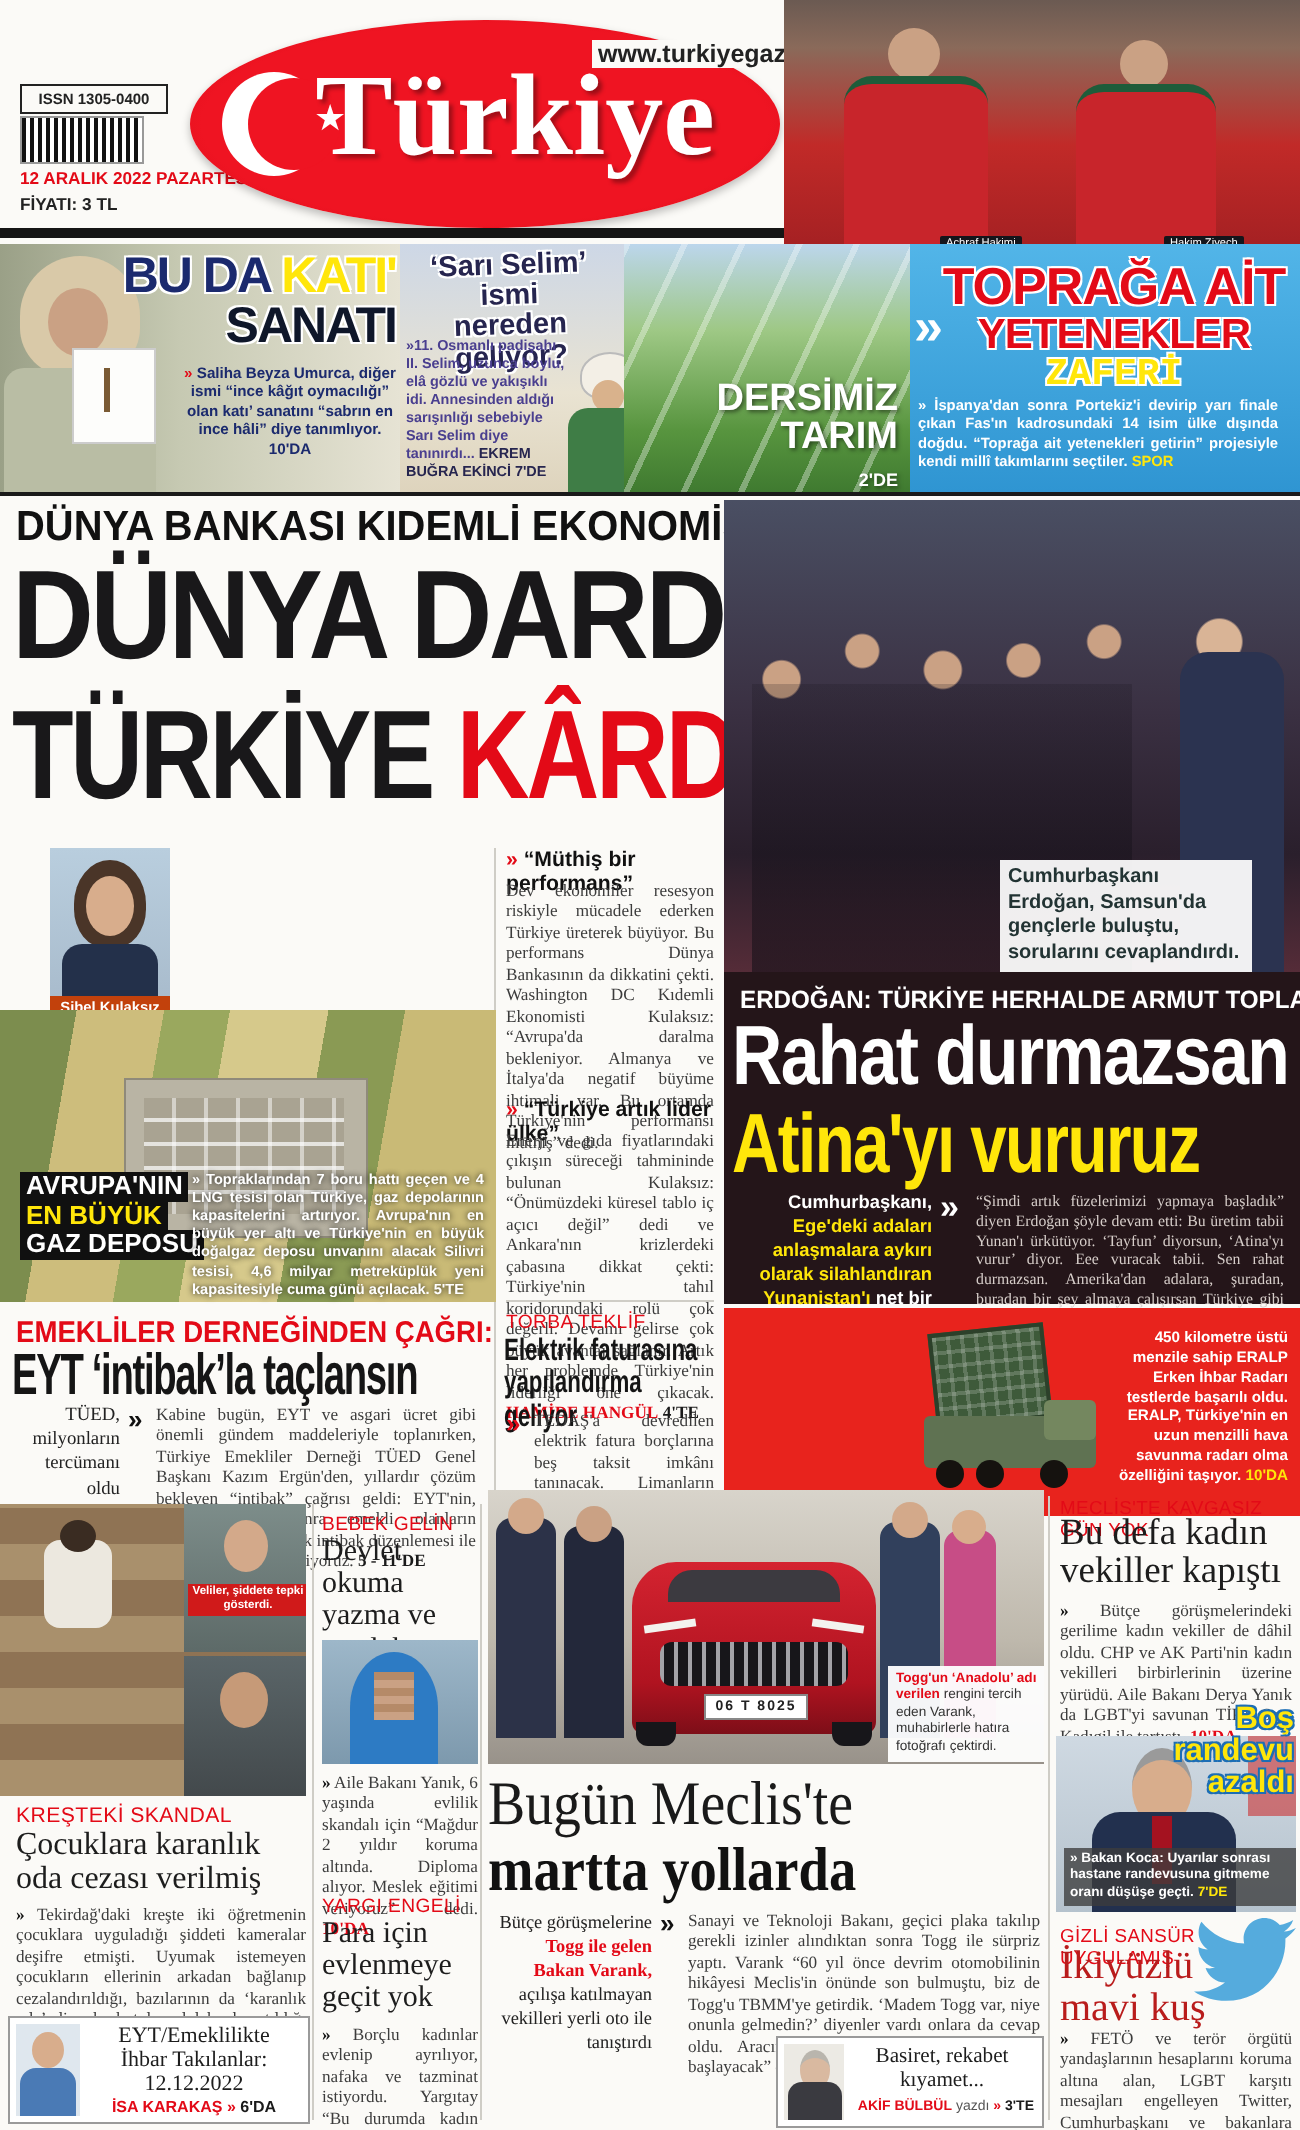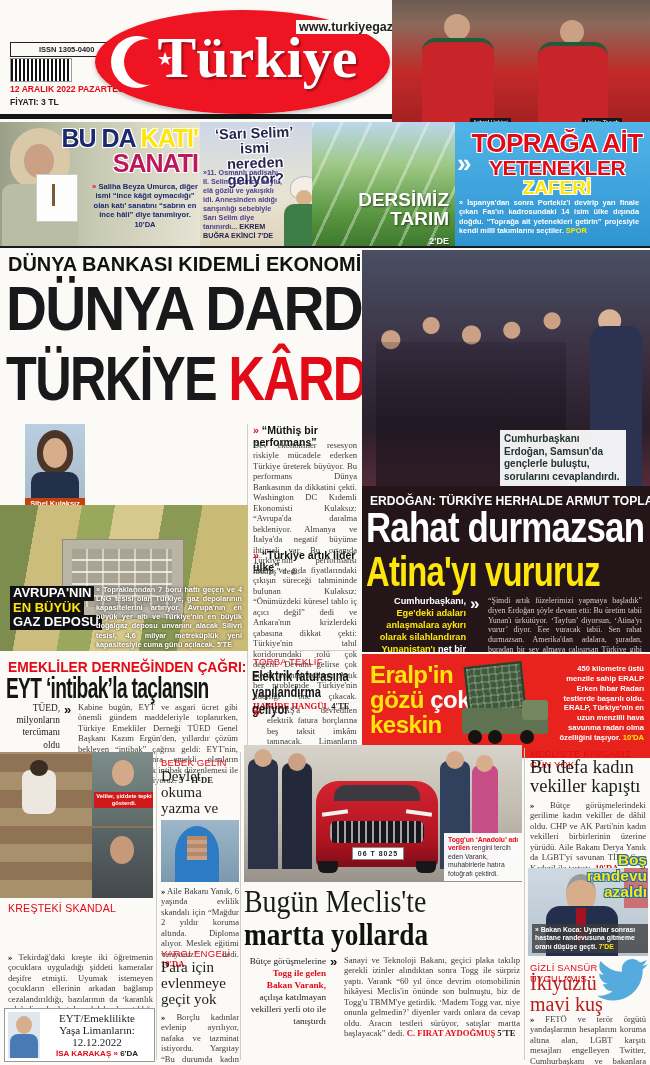--- a/index.html
+++ b/index.html
@@ -24,21 +24,21 @@
   .hrule{position:absolute;height:1px;background:#cfcdc6;}
   .pgref{font-weight:bold;color:#1a1a1a;}
   .barcode{background:repeating-linear-gradient(90deg,#111 0 2px,#fff 2px 4px);border:1px solid #999;}
   .caplabel{background:#15151b;color:#fff;font-size:5.6px;padding:1px 3px;border-radius:1px;}
 </style>
 </head>
 <body>
 
 <div class="page">
 
-  <div class="ab" style="left:10px;top:42px;width:72px;height:13px;border:1px solid #222;font-size:7.5px;font-weight:bold;text-align:left;line-height:13px;padding-left:28px;">ISSN 1305-0400</div>
+  <div class="ab" style="left:10px;top:42px;width:72px;height:13px;border:1px solid #222;font-size:7.5px;font-weight:bold;text-align:center;line-height:13px;">ISSN 1305-0400</div>
   <div class="ab barcode" style="left:10px;top:58px;width:60px;height:22px;"></div>
   <div class="ab red bold" style="left:10px;top:84px;font-size:8.6px;">12 ARALIK 2022 PAZARTESİ</div>
   <div class="ab bold" style="left:10px;top:97px;font-size:8.6px;">FİYATI: 3 TL</div>
 
   <div class="ab" style="left:95px;top:10px;width:295px;height:104px;background:radial-gradient(ellipse at 50% 50%,#ef1422 0 68%,#c90713 100%);border-radius:50%;box-shadow:0 2px 4px rgba(0,0,0,.25);">
     <div class="ab" style="left:16px;top:26px;width:52px;height:52px;border-radius:50%;background:#fff;"></div>
     <div class="ab" style="left:29px;top:29px;width:46px;height:46px;border-radius:50%;background:#ef1422;"></div>
     <div class="ab white" style="left:62px;top:38px;font-size:18px;">★</div>
     <div class="ab white serif bold" style="left:40px;top:14px;width:245px;font-size:58px;text-align:center;text-shadow:2px 2px 2px rgba(0,0,0,.35);">Türkiye</div>
   </div>
@@ -57,21 +57,21 @@
   <div class="photo" style="left:0;top:122px;width:200px;height:124px;background:linear-gradient(90deg,#9aa087 0%,#c6c9b2 45%,#e6e3d4 100%);">
     <div class="ab" style="left:10px;top:6px;width:60px;height:60px;border-radius:50% 50% 40% 40%;background:#d9c9a8;"></div>
     <div class="ab" style="left:24px;top:22px;width:30px;height:34px;border-radius:50%;background:#caa184;"></div>
     <div class="ab" style="left:2px;top:62px;width:76px;height:62px;border-radius:10px 10px 0 0;background:#b9bda4;"></div>
     <div class="ab" style="left:36px;top:52px;width:40px;height:46px;background:#fdfdfb;border:1px solid #ccc;"></div>
     <div class="ab" style="left:52px;top:62px;width:3px;height:22px;background:#7a5a34;"></div>
   </div>
   <div class="ab rt" style="left:60px;top:126px;width:138px;font-size:25px;font-weight:bold;line-height:.98;letter-spacing:-1px;">
     <span style="color:#1b2a6e;" class="out-w">BU DA</span>
     <span class="yellow out-w">KATI'</span><br>
-    <span style="color:#be185d;" class="out-w">SANATI</span>
+    <span style="color:#0f172a;" class="out-w">SANATI</span>
   </div>
   <div class="ab ct" style="left:92px;top:182px;width:106px;font-size:7.6px;font-weight:bold;color:#1b2a6e;line-height:1.25;">
     <span class="red">»</span>
     <span>Saliha Beyza Umurca, diğer ismi “ince kâğıt oymacılığı” olan katı’ sanatını “sabrın en ince hâli” diye tanımlıyor.</span>
     <span>10'DA</span>
   </div>
 
   <div class="photo" style="left:200px;top:122px;width:112px;height:124px;background:linear-gradient(180deg,#cdd7e6 0%,#e9e3d2 60%,#ded4bd 100%);"></div>
   <div class="ab ct" style="left:200px;top:126px;width:110px;font-size:14.5px;font-weight:bold;color:#26254f;line-height:1.05;transform:rotate(-2deg);">
     <span class="out-w">‘Sarı Selim’ ismi</span><br>
@@ -95,21 +95,21 @@
       <span>DERSİMİZ</span><br><span>TARIM</span><br>
       <span style="font-size:9px;">2'DE</span>
     </div>
   </div>
 
   <div class="photo" style="left:455px;top:122px;width:195px;height:124px;background:linear-gradient(180deg,#52b5e8 0%,#2f95d2 100%);">
     <div class="ab white bold" style="left:2px;top:26px;font-size:26px;">»</div>
     <div class="ab ct" style="left:14px;top:8px;width:176px;line-height:1.02;font-weight:bold;">
       <span class="red out-w" style="font-size:26px;letter-spacing:-.5px;">TOPRAĞA AİT</span><br>
       <span class="red out-w" style="font-size:21px;letter-spacing:-.5px;">YETENEKLER</span><br>
-      <span class="yellow out-w" style="font-size:19px;">ZAFERİ</span>
+      <span class="yellow out-w" style="font-size:19px;font-family:Liberation Mono, monospace;">ZAFERİ</span>
     </div>
     <div class="ab jt" style="left:4px;top:76px;width:180px;font-size:7.4px;font-weight:bold;color:#fff;line-height:1.25;">
       <span>»</span>
       <span>İspanya'dan sonra Portekiz'i devirip yarı finale çıkan Fas'ın kadrosundaki 14 isim ülke dışında doğdu. “Toprağa ait yetenekleri getirin” projesiyle kendi millî takımlarını seçtiler.</span>
       <span class="yellow">SPOR</span>
     </div>
   </div>
   <div class="ab" style="left:0;top:246px;width:650px;height:2px;background:#1a1a1a;"></div>
 
   <div class="ab" style="left:8px;top:252px;">
@@ -189,25 +189,20 @@
       <span class="white">Cumhurbaşkanı, </span><span class="yellow">Ege'deki adaları anlaşmalara aykırı olarak silahlandıran Yunanistan'ı </span><span class="white">net bir dille uyardı.</span>
     </div>
     <div class="ab white bold" style="left:108px;top:108px;font-size:17px;">»</div>
     <div class="ab jt" style="left:126px;top:110px;width:154px;font-size:7.9px;color:#d6cdc9;line-height:1.24;font-family:'Liberation Serif',serif;">
       <span>“Şimdi artık füzelerimizi yapmaya başladık” diyen Erdoğan şöyle devam etti: Bu üretim tabii Yunan'ı ürkütüyor. ‘Tayfun’ diyorsun, ‘Atina'yı vurur’ diyor. Eee vuracak tabii. Sen rahat durmazsan. Amerika'dan adalara, şuradan, buradan bir şey almaya çalışırsan Türkiye gibi bir ülke herhalde armut toplamayacak.</span>
       <span class="white bold">11'DE</span>
     </div>
   </div>
 
   <div class="ab" style="left:362px;top:654px;width:288px;height:104px;background:#e8231d;">
-    <div class="ab" style="left:8px;top:8px;font-size:24px;font-weight:800;line-height:1.05;letter-spacing:-.5px;">
-      <span class="yellow">Eralp'in</span><br>
-      <span class="yellow">gözü </span><span class="white">çok</span><br>
-      <span class="yellow">keskin</span>
-    </div>
     <div class="ab" style="left:96px;top:4px;width:96px;height:96px;">
       <div class="ab" style="left:8px;top:6px;width:54px;height:44px;background:#3e5a3a;border:2px solid #2c402a;transform:rotate(-6deg);
            background-image:repeating-linear-gradient(0deg,rgba(255,255,255,.18) 0 2px,transparent 2px 7px),repeating-linear-gradient(90deg,rgba(255,255,255,.18) 0 2px,transparent 2px 7px);"></div>
       <div class="ab" style="left:4px;top:50px;width:86px;height:26px;border-radius:3px;background:#5f7252;"></div>
       <div class="ab" style="left:64px;top:42px;width:26px;height:20px;border-radius:3px;background:#74875f;"></div>
       <div class="ab" style="left:10px;top:72px;width:14px;height:14px;border-radius:50%;background:#15120f;"></div>
       <div class="ab" style="left:30px;top:72px;width:14px;height:14px;border-radius:50%;background:#15120f;"></div>
       <div class="ab" style="left:62px;top:72px;width:14px;height:14px;border-radius:50%;background:#15120f;"></div>
     </div>
     <div class="ab rt" style="left:190px;top:10px;width:92px;font-size:7.6px;font-weight:bold;color:#fff;line-height:1.3;">
@@ -248,32 +243,33 @@
       repeating-linear-gradient(0deg,#a9906c 0 18px,#8f7354 18px 36px);">
     <div class="ab" style="left:22px;top:18px;width:34px;height:44px;border-radius:8px;background:#ece8df;"></div>
     <div class="ab" style="left:30px;top:8px;width:18px;height:16px;border-radius:50%;background:#3a2c22;"></div>
     <div class="ab" style="left:92px;top:0;width:61px;height:74px;background:linear-gradient(180deg,#7d8d8a,#5d6a68);"></div>
     <div class="ab" style="left:112px;top:8px;width:22px;height:26px;border-radius:50%;background:#d3a98a;"></div>
     <div class="ab" style="left:92px;top:76px;width:61px;height:70px;background:linear-gradient(180deg,#5a6568,#43494c);"></div>
     <div class="ab" style="left:110px;top:84px;width:24px;height:28px;border-radius:50%;background:#c69a78;"></div>
     <div class="ab white ct" style="left:94px;top:40px;width:56px;background:#d01a1a;font-size:5.8px;font-weight:bold;padding:1px 2px;line-height:1.2;">Veliler, şiddete tepki gösterdi.</div>
   </div>
   <div class="ab kick" style="left:8px;top:902px;font-size:10.6px;">KREŞTEKİ SKANDAL</div>
+  <div class="ab serif" style="left:8px;top:914px;width:146px;font-size:16px;color:#1d1d1d;line-height:1.08;">Çocuklara karanlık oda cezası verilmiş</div>
   <div class="ab bt jt" style="left:8px;top:952px;width:145px;">
     <span class="bold" style="color:#111;">»</span>
     <span>Tekirdağ'daki kreşte iki öğretmenin çocuklara uyguladığı şiddeti kameralar deşifre etmişti. Uyumak istemeyen çocukların ellerinin arkadan bağlanıp cezalandırıldığı, bazılarının da ‘karanlık oda’ diye korkutulup dolaba kapatıldığı ortaya çıktı.</span>
     <span class="pgref">3'TE</span>
   </div>
   <div class="ab" style="left:4px;top:1008px;width:149px;height:52px;border:1px solid #9a9a9a;background:#fff;">
     <div class="photo" style="left:3px;top:3px;width:32px;height:46px;background:#dfe7ee;">
       <div class="ab" style="left:8px;top:4px;width:16px;height:18px;border-radius:50%;background:#d8ad8c;"></div>
       <div class="ab" style="left:2px;top:22px;width:28px;height:24px;border-radius:8px 8px 0 0;background:#4a7ab5;"></div>
     </div>
     <div class="ab serif ct" style="left:38px;top:3px;width:108px;font-size:11px;color:#1d1d1d;line-height:1.1;">
-      <span>EYT/Emeklilikte</span><br><span>Yaşa Limanların:</span><br><span>12.12.2022</span>
+      <span>EYT/Emeklilikte</span><br><span>İhbar Takılanlar:</span><br><span>12.12.2022</span>
     </div>
     <div class="ab ct" style="left:38px;top:40px;width:108px;font-size:8px;">
       <span class="red bold">İSA KARAKAŞ</span>
       <span class="red bold">»</span>
       <span class="pgref">6'DA</span>
     </div>
   </div>
 
   <div class="ab kick" style="left:161px;top:757px;font-size:9.6px;">BEBEK GELİN</div>
   <div class="ab serif" style="left:161px;top:768px;width:78px;font-size:15px;color:#1d1d1d;line-height:1.08;">Devlet okuma yazma ve meslek öğretmiş</div>
@@ -328,20 +324,33 @@
   <div class="ab rt" style="left:246px;top:956px;width:80px;font-size:9.2px;line-height:1.3;color:#222;font-family:'Liberation Serif',serif;">
     <span>Bütçe görüşmelerine </span><span class="red bold">Togg ile gelen Bakan Varank,</span><span> açılışa katılmayan vekilleri yerli oto ile tanıştırdı</span>
   </div>
   <div class="ab bold" style="left:330px;top:954px;font-size:13px;color:#111;">»</div>
   <div class="ab bt jt" style="left:344px;top:955px;width:176px;">
     <span>Sanayi ve Teknoloji Bakanı, geçici plaka takılıp gerekli izinler alındıktan sonra Togg ile sürpriz yaptı. Varank “60 yıl önce devrim otomobilinin hikâyesi Meclis'in önünde son bulmuştu, biz de Togg'u TBMM'ye getirdik. ‘Madem Togg var, niye onunla gelmedin?’ diyenler vardı onlara da cevap oldu. Aracın testleri sürüyor, satışlar martta başlayacak” dedi.</span>
     <span class="red bold">C. FIRAT AYDOĞMUŞ</span>
     <span class="pgref">5'TE</span>
   </div>
 
+  <div class="ab" style="left:388px;top:1018px;width:132px;height:44px;border:1px solid #9a9a9a;background:#fff;">
+    <div class="photo" style="left:3px;top:3px;width:30px;height:38px;background:#eceae4;">
+      <div class="ab" style="left:8px;top:3px;width:15px;height:16px;border-radius:50%;background:#d9b9a0;border-top:4px solid #b9b5ad;"></div>
+      <div class="ab" style="left:2px;top:19px;width:27px;height:20px;border-radius:7px 7px 0 0;background:#3a3a40;"></div>
+    </div>
+    <div class="ab serif ct" style="left:36px;top:4px;width:92px;font-size:10.6px;color:#1d1d1d;line-height:1.1;">Basiret, rekabet kıyamet...</div>
+    <div class="ab rt" style="left:26px;top:31px;width:102px;font-size:7px;">
+      <span class="red bold">AKİF BÜLBÜL</span>
+      <span style="color:#555;">yazdı</span>
+      <span class="red bold">»</span>
+      <span class="pgref">3'TE</span>
+    </div>
+  </div>
 
   <div class="ab kick" style="left:530px;top:748px;font-size:9.4px;">MECLİS'TE KAVGASIZ GÜN YOK</div>
   <div class="ab serif" style="left:530px;top:758px;width:118px;font-size:18.5px;color:#1d1d1d;line-height:1.05;">
     <span>Bu defa kadın</span><br><span>vekiller kapıştı</span>
   </div>
   <div class="ab bt jt" style="left:530px;top:800px;width:116px;">
     <span class="bold" style="color:#111;">»</span>
     <span>Bütçe görüşmelerindeki gerilime kadın vekiller de dâhil oldu. CHP ve AK Parti'nin kadın vekilleri birbirlerinin üzerine yürüdü. Aile Bakanı Derya Yanık da LGBT'yi savunan TİP'li Sera Kadıgil ile tartıştı.</span>
     <span class="red bold">10'DA</span>
   </div>

